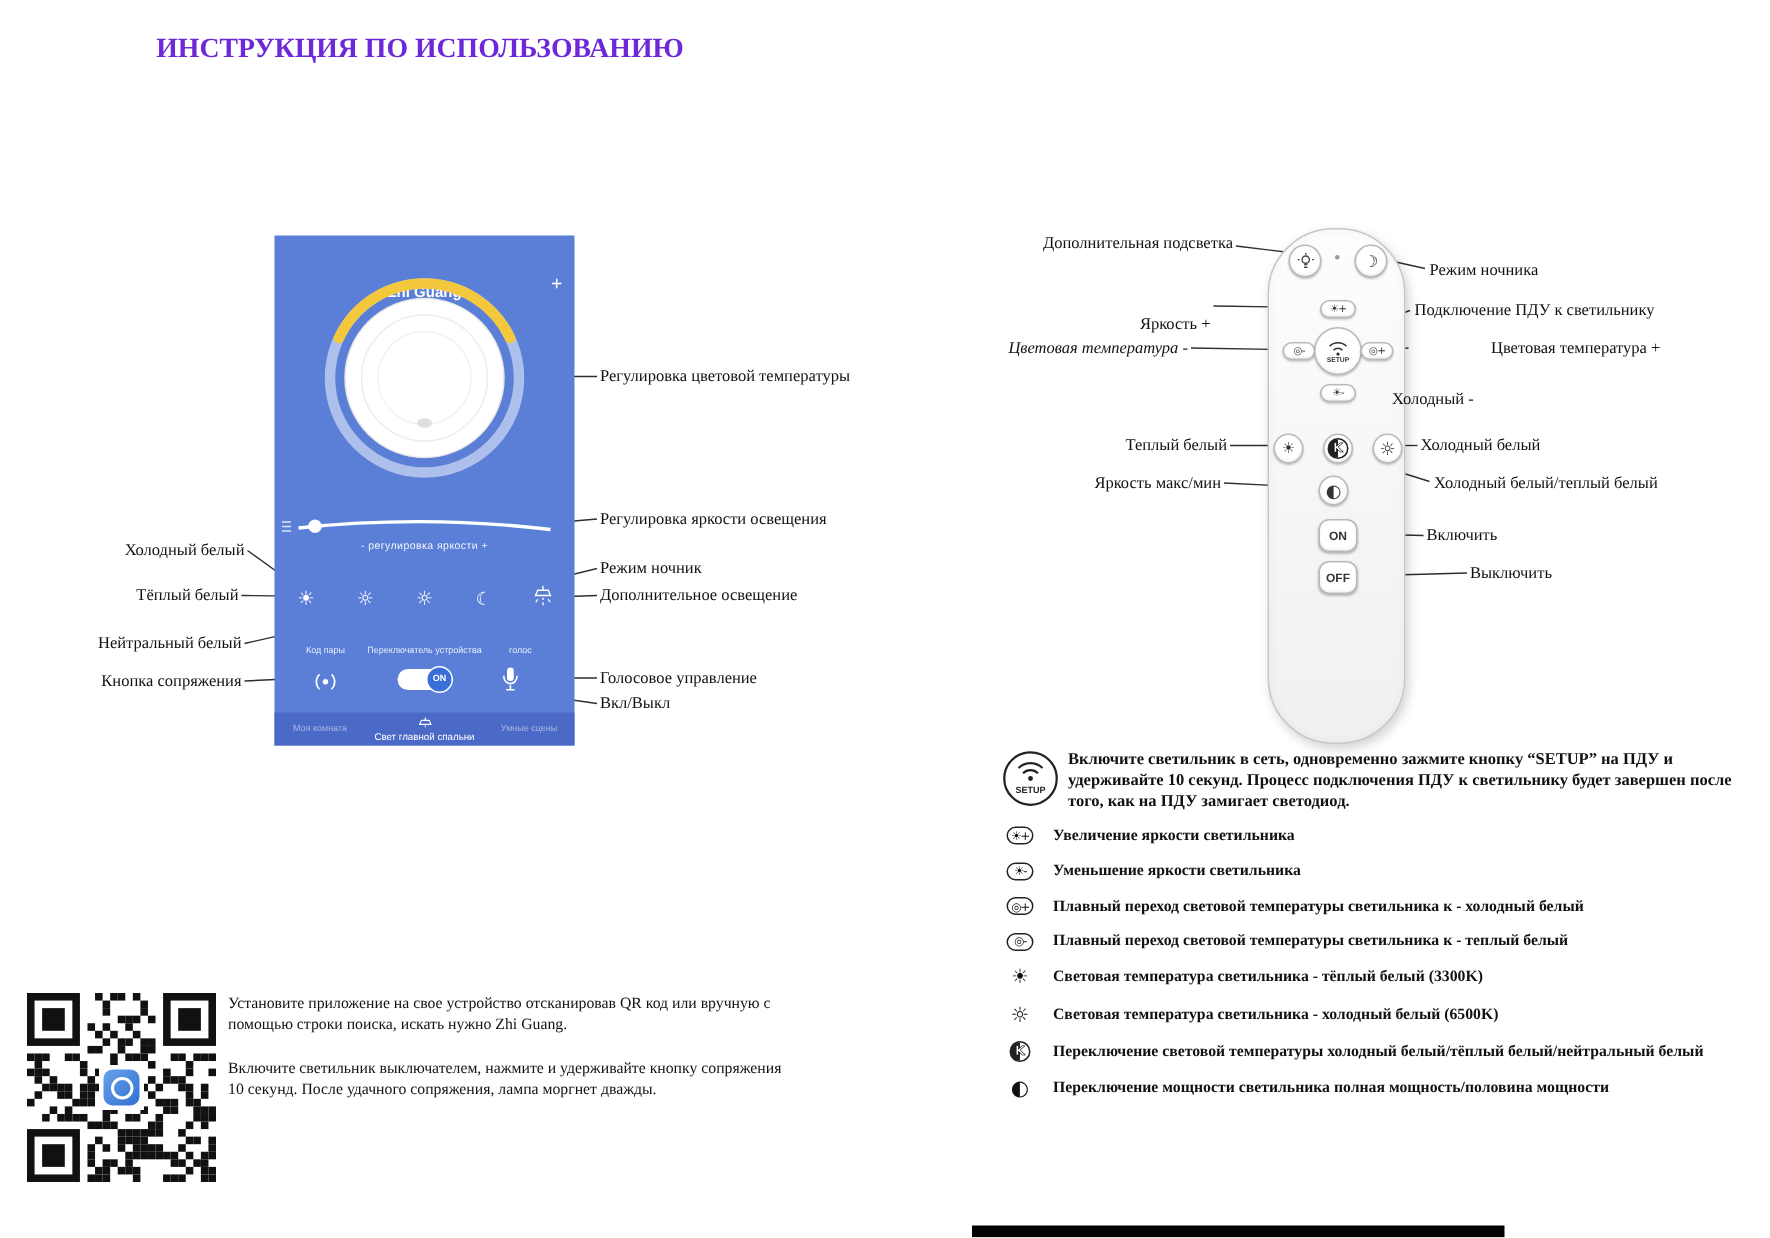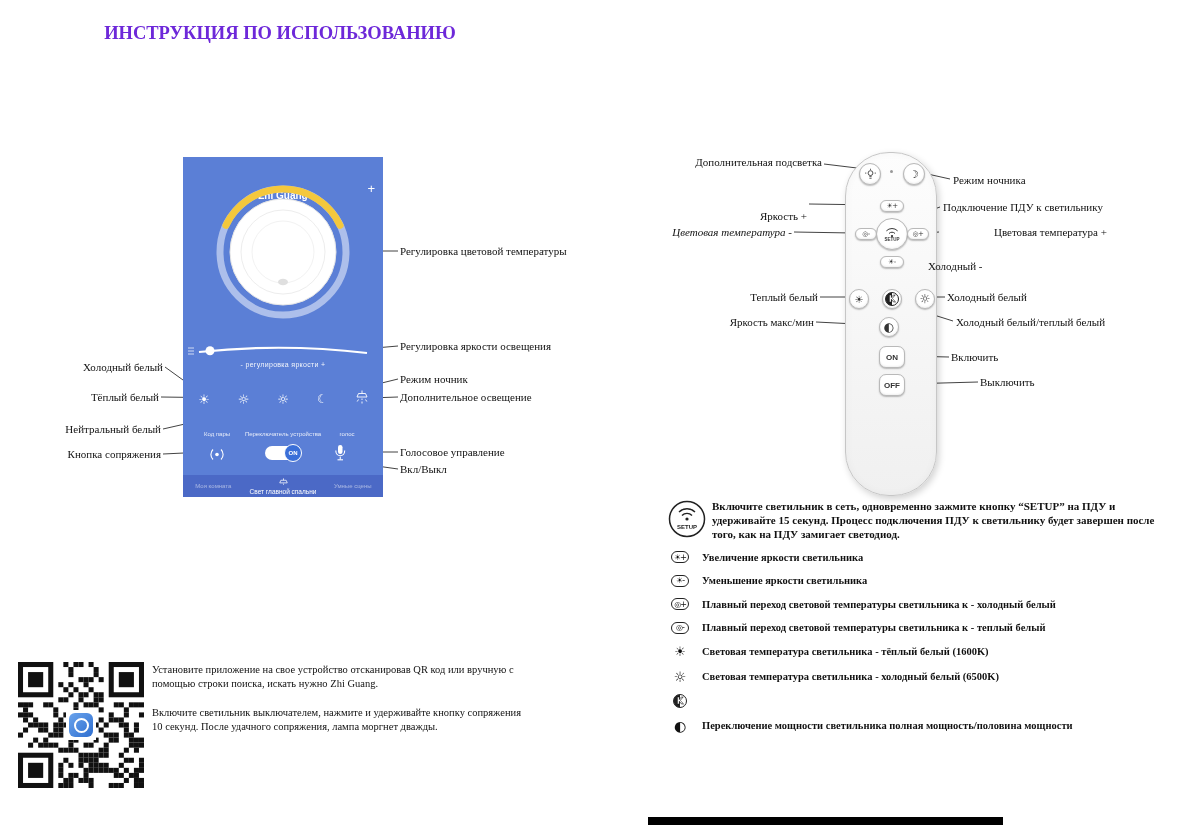--- a/index.html
+++ b/index.html
@@ -507,21 +507,21 @@
 
   <svg class="setup-note-icon" width="38" height="38">
     <circle cx="19" cy="19" r="17.5" fill="none" stroke="#222" stroke-width="1.5"></circle>
     <g stroke="#222" stroke-width="1.4" fill="none">
       <path d="M14 15.5 a 7 7 0 0 1 10 0"></path>
       <path d="M11 12 a 11.5 11.5 0 0 1 16 0"></path>
     </g>
     <circle cx="19" cy="19" r="1.6" fill="#222"></circle>
     <text x="19" y="28.5" text-anchor="middle" font-family="Liberation Sans, sans-serif" font-size="6" font-weight="bold" fill="#222">SETUP</text>
   </svg>
-  <div class="setup-note">Включите светильник в сеть, одновременно зажмите кнопку “SETUP” на ПДУ и удерживайте 15 секунд. Процесс подключения ПДУ к светильнику будет завершен после того, как на ПДУ замигает светодиод.</div>
+  <div class="setup-note">Включите светильник в сеть, одновременно зажмите кнопку “SETUP” на ПДУ и удерживайте 10 секунд. Процесс подключения ПДУ к светильнику будет завершен после того, как на ПДУ замигает светодиод.</div>
 
   <div class="legend">
     <div class="legend-row">
       <span class="legend-ic">
           <span class="badge">☀+</span>
         </span>
       <span class="legend-tx">Увеличение яркости светильника</span>
     </div>
     <div class="legend-row">
       <span class="legend-ic">
@@ -538,32 +538,33 @@
     <div class="legend-row">
       <span class="legend-ic">
           <span class="badge">◎-</span>
         </span>
       <span class="legend-tx">Плавный переход световой температуры светильника к - теплый белый</span>
     </div>
     <div class="legend-row">
       <span class="legend-ic" style="font:13px 'DejaVu Sans',sans-serif;">
           <span>☀</span>
         </span>
-      <span class="legend-tx">Световая температура светильника - тёплый белый (1600K)</span>
+      <span class="legend-tx">Световая температура светильника - тёплый белый (3300K)</span>
     </div>
     <div class="legend-row">
       <span class="legend-ic" style="font:14px 'DejaVu Sans',sans-serif;">
           <span>☼</span>
         </span>
       <span class="legend-tx">Световая температура светильника - холодный белый (6500K)</span>
     </div>
     <div class="legend-row">
       <span class="legend-ic">
           <span class="k-circle">K</span>
         </span>
+      <span class="legend-tx">Переключение световой температуры холодный белый/тёплый белый/нейтральный белый</span>
     </div>
     <div class="legend-row">
       <span class="legend-ic" style="font:14px 'DejaVu Sans',sans-serif;">
           <span>◐</span>
         </span>
       <span class="legend-tx">Переключение мощности светильника полная мощность/половина мощности</span>
     </div>
   </div>
 
   <div class="footer-bar"></div>

